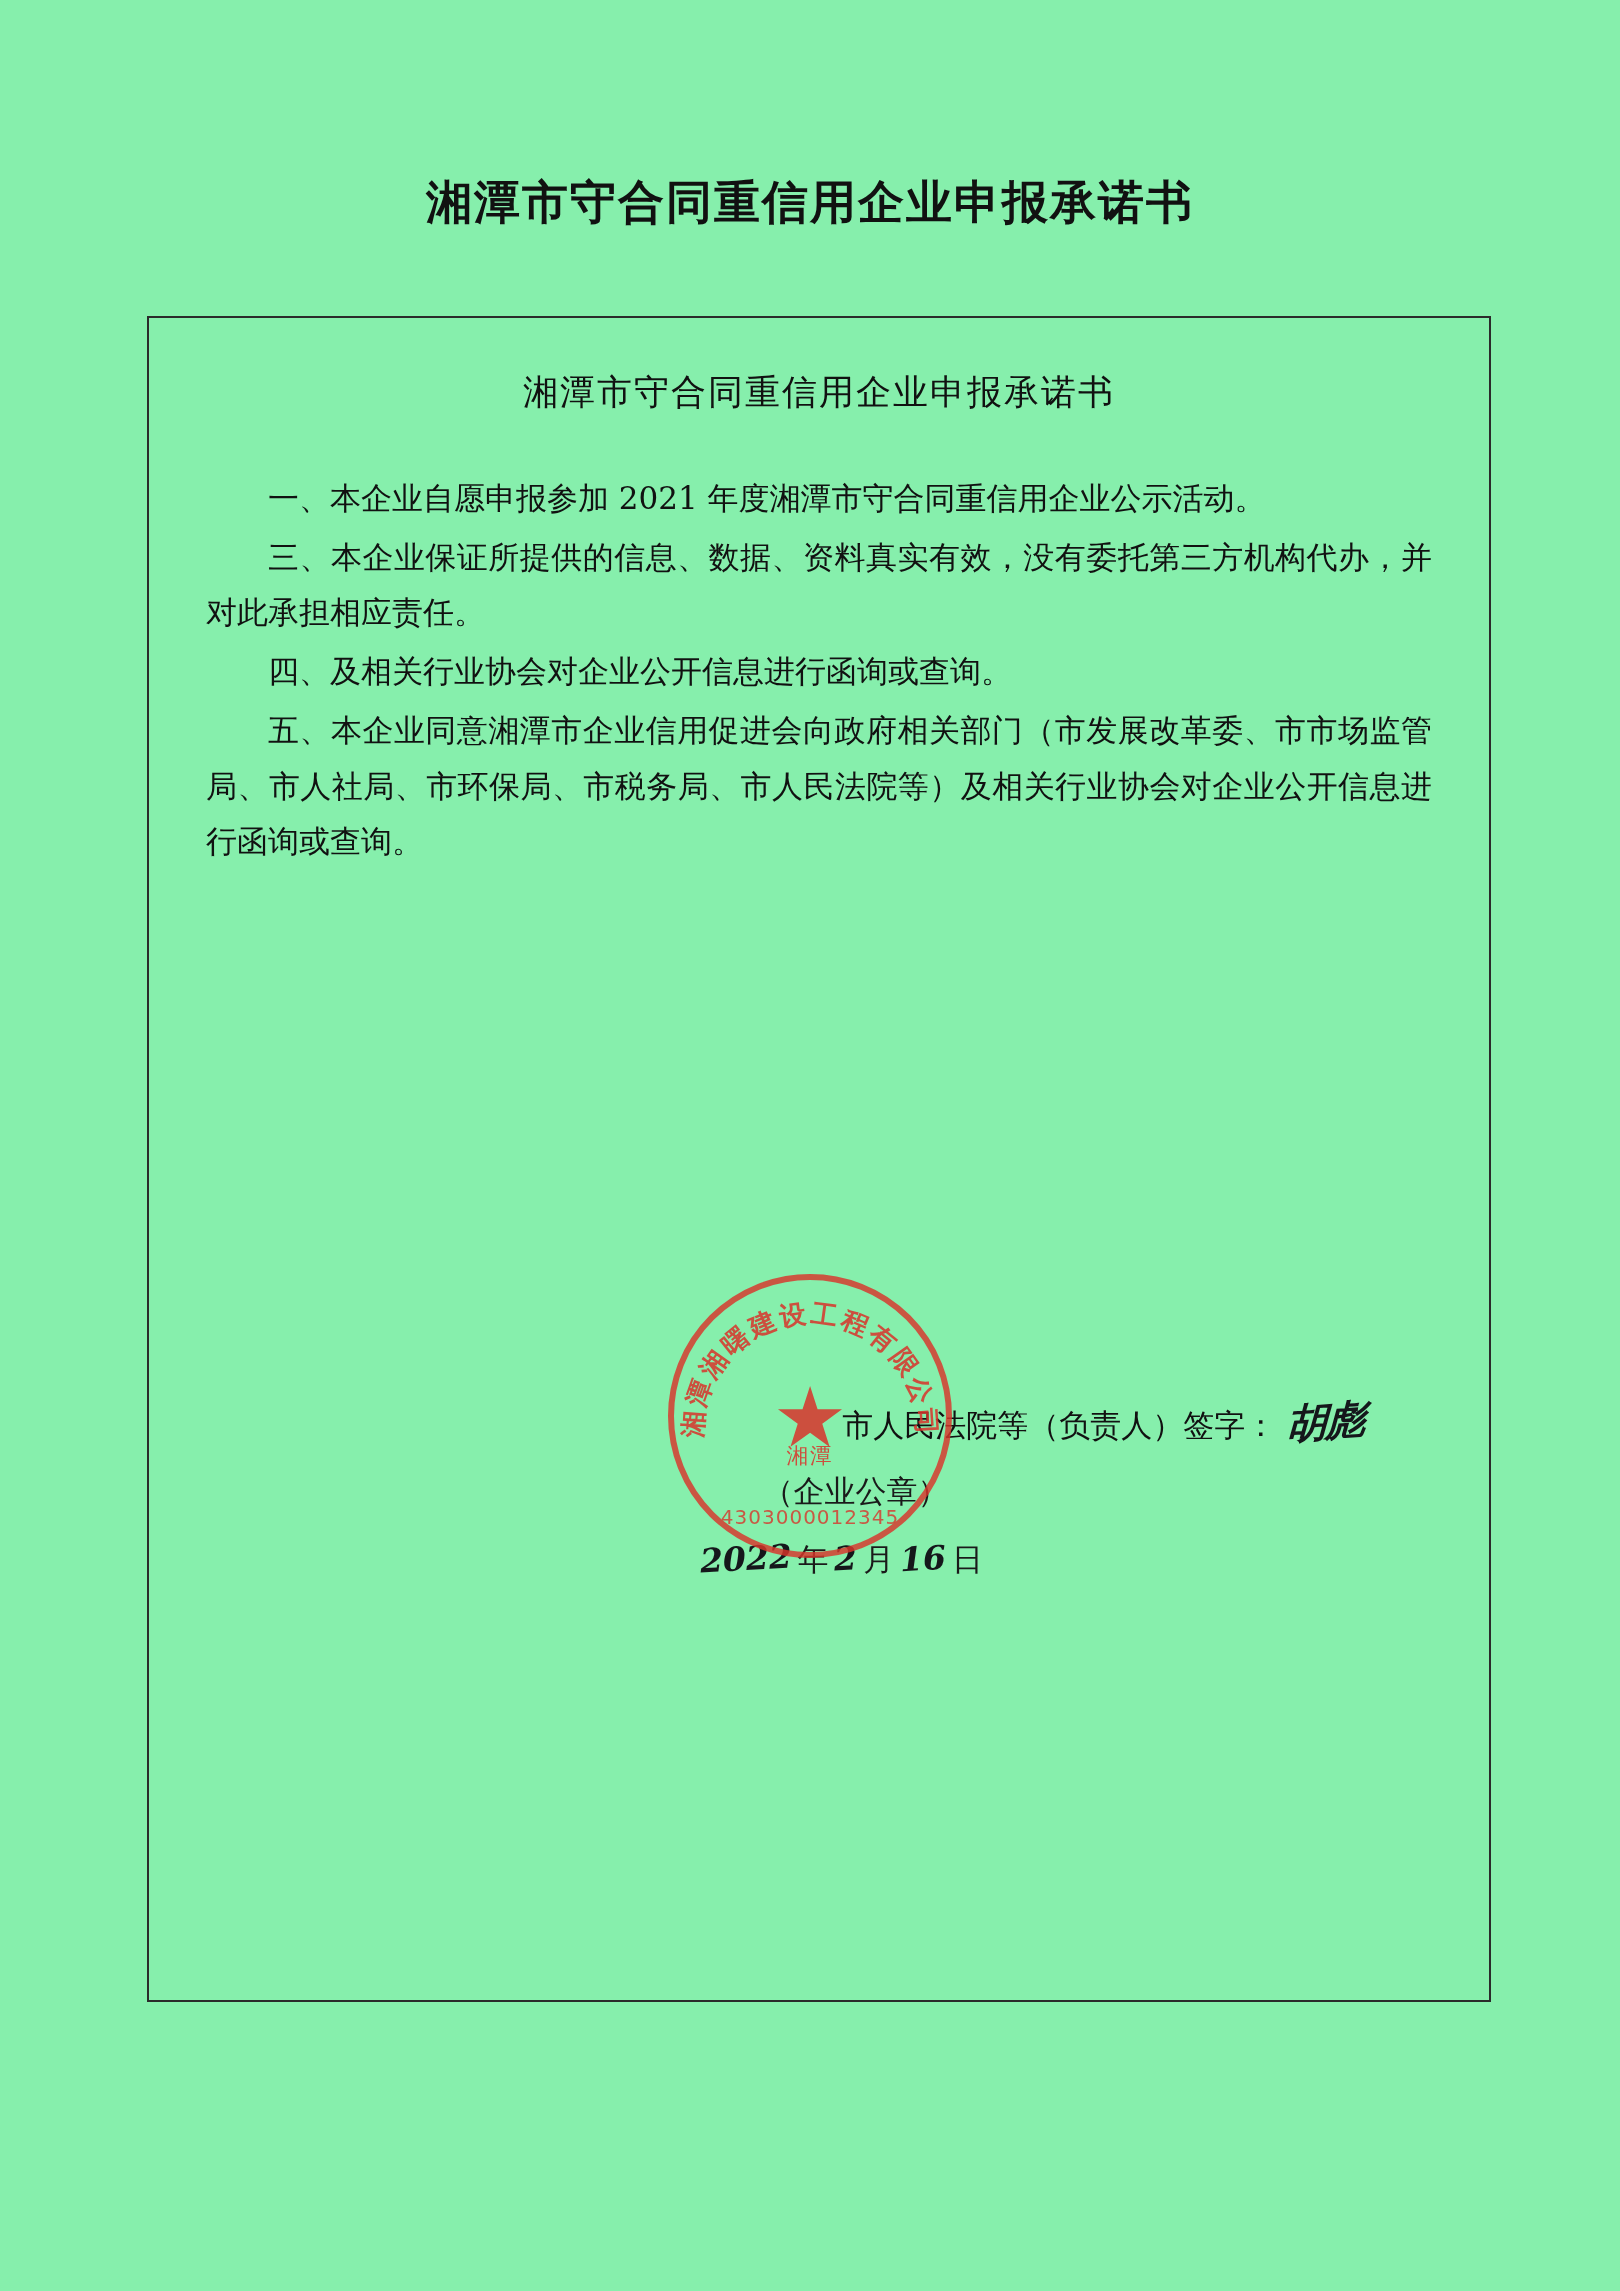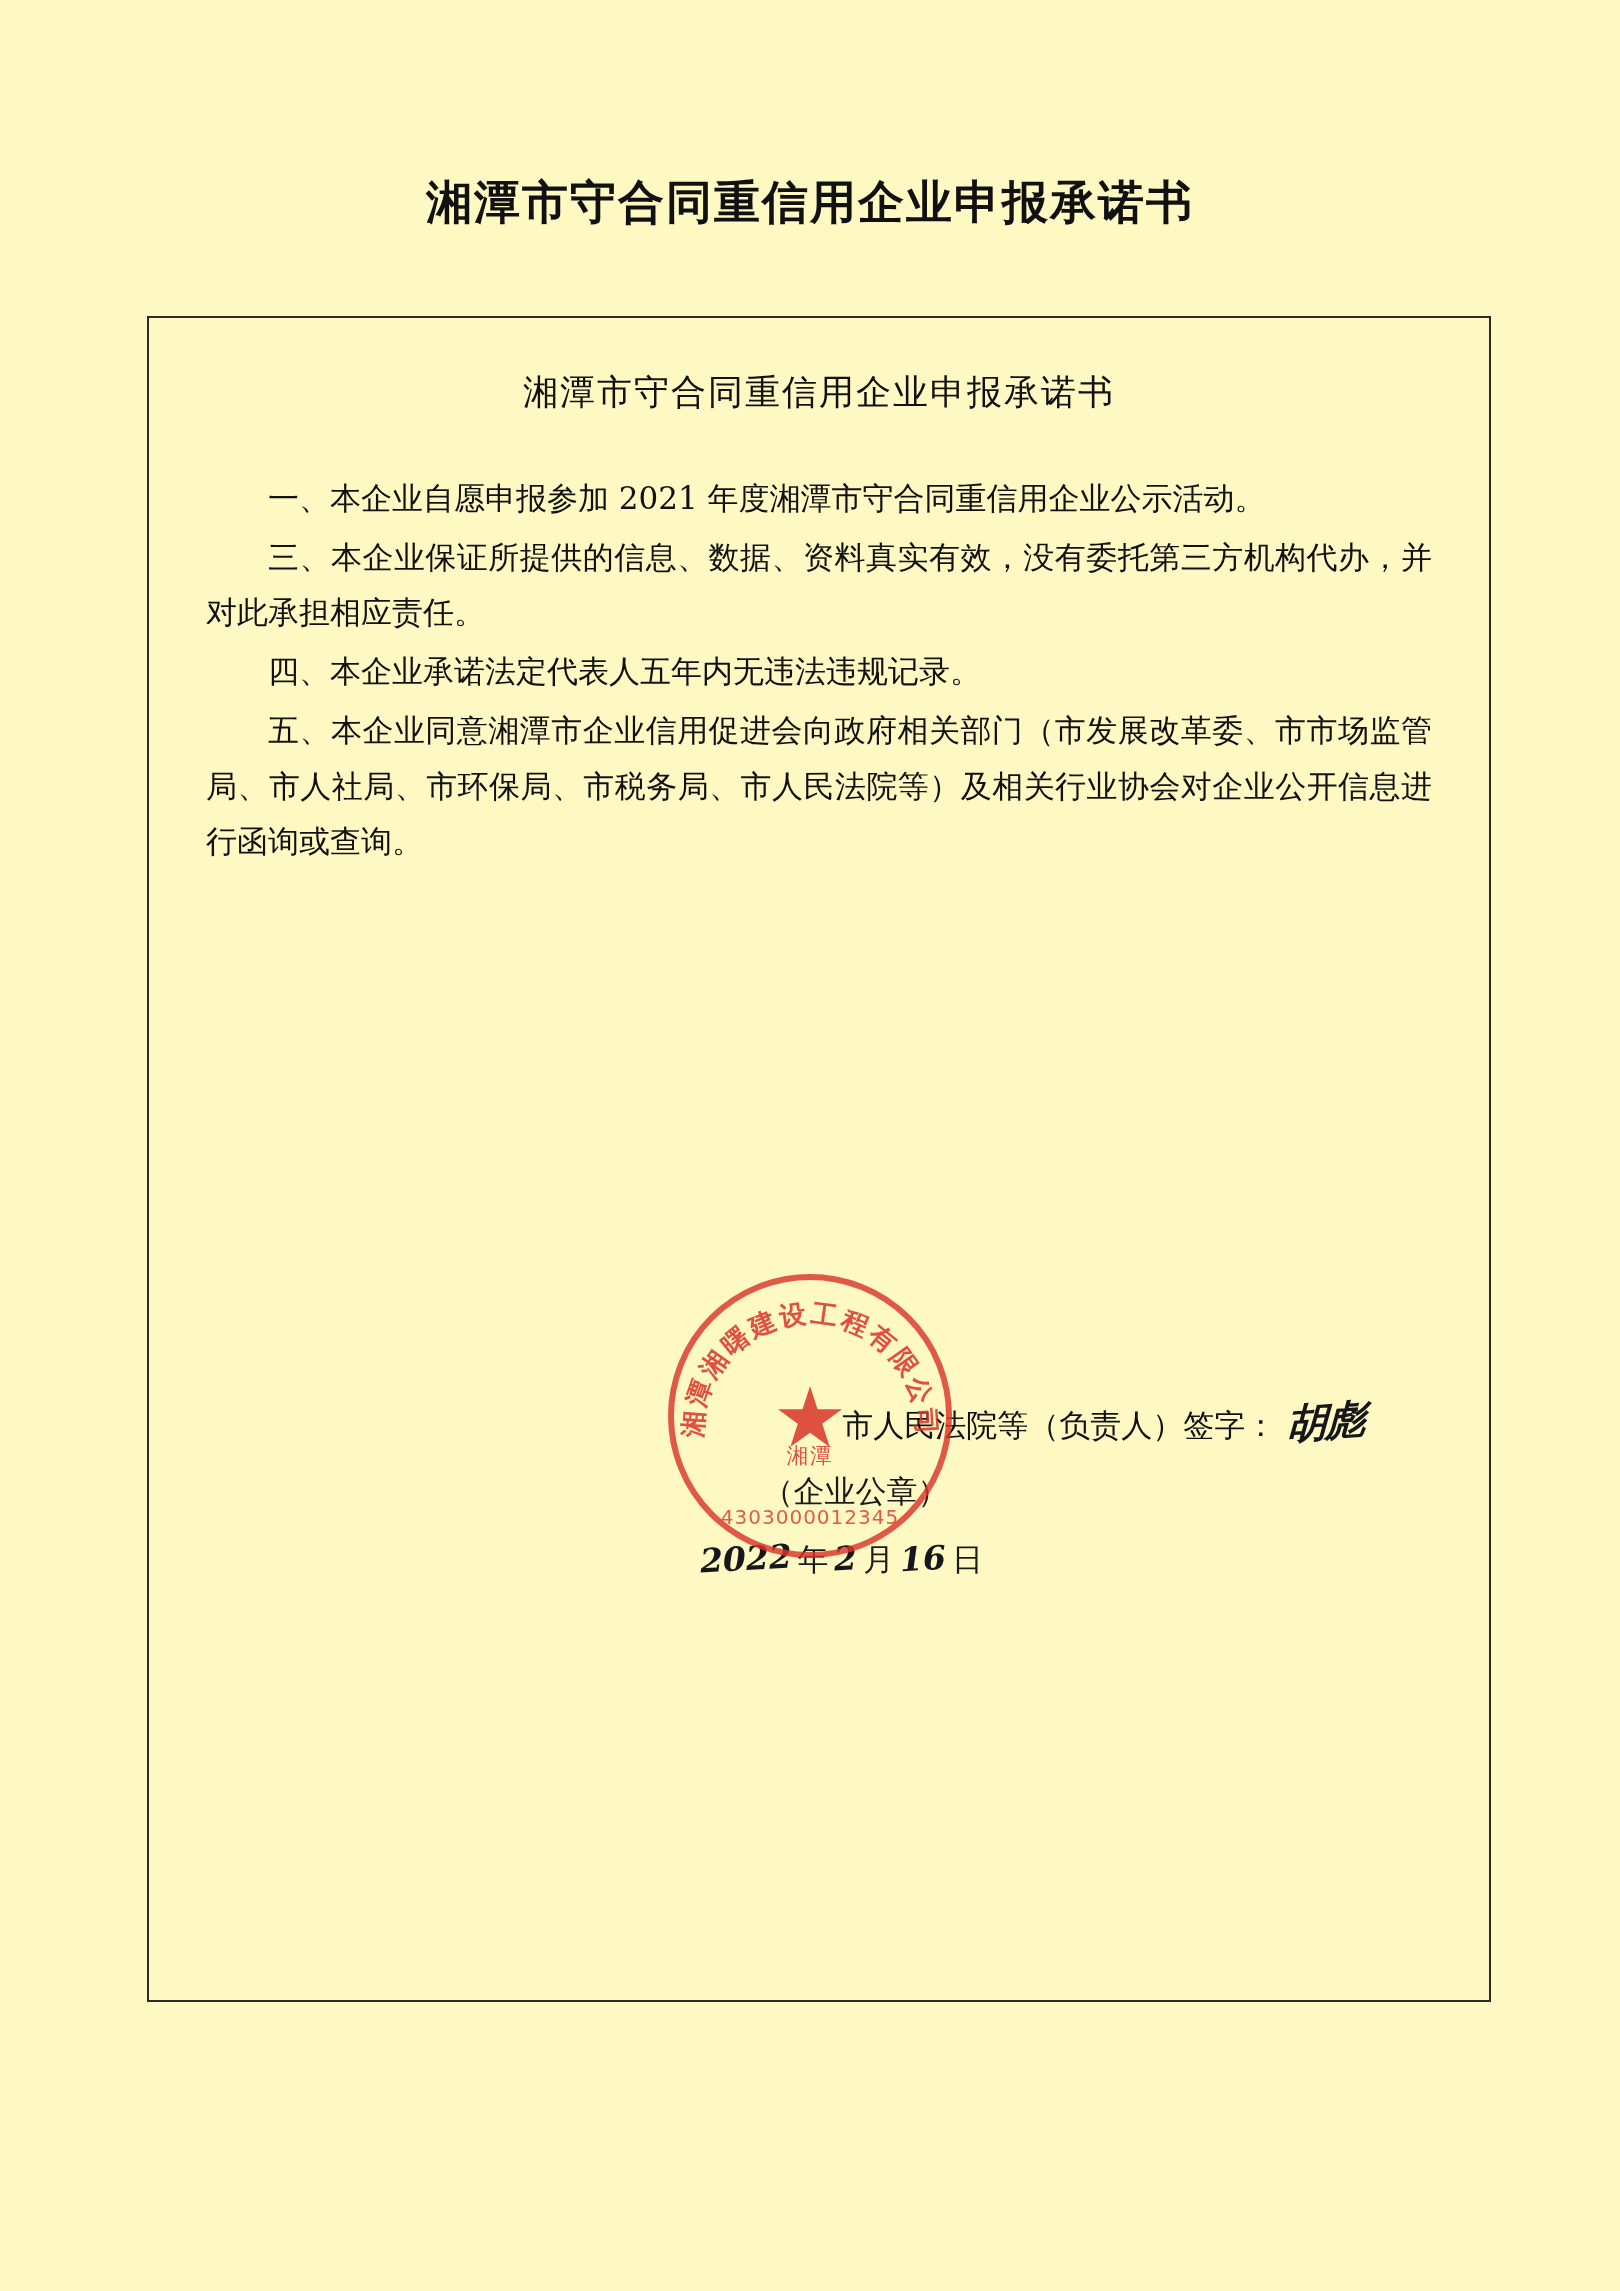--- a/index.html
+++ b/index.html
@@ -13,21 +13,21 @@
     font-family: "DejaVu Serif", "Liberation Serif", serif;
     color: #1a1a1a;
     position: relative;
     overflow: hidden;
   }
 
   .page {
     position: relative;
     width: 1620px;
     height: 2292px;
-    background: #fef9c3;
+    background: #86efac;
   }
 
   
   .doc-title {
     position: absolute;
     top: 172px;
     left: 0;
     width: 100%;
     text-align: center;
     font-size: 46px;
@@ -193,21 +193,21 @@
 
   <div class="doc-title">湘潭市守合同重信用企业申报承诺书</div>
 
   <div class="frame">
 
     <div class="inner-title">湘潭市守合同重信用企业申报承诺书</div>
 
     <div class="body-text">
       <p class="para">一、本企业自愿申报参加 2021 年度湘潭市守合同重信用企业公示活动。</p>
       <p class="para">三、本企业保证所提供的信息、数据、资料真实有效，没有委托第三方机构代办，并对此承担相应责任。</p>
-      <p class="para">四、本企业承诺法定代表人五年内无违法违规记录。</p>
+      <p class="para">四、及相关行业协会对企业公开信息进行函询或查询。</p>
       <p class="para">五、本企业同意湘潭市企业信用促进会向政府相关部门（市发展改革委、市市场监管局、市人社局、市环保局、市税务局、市人民法院等）及相关行业协会对企业公开信息进行函询或查询。</p>
     </div>
 
     <div class="sig-block">
 
       <div class="sig-line">
         <span>市人民法院等（负责人）签字：</span><span class="sig-name">胡彪</span>
       </div>
 
       <div class="seal-label">（企业公章）</div>

